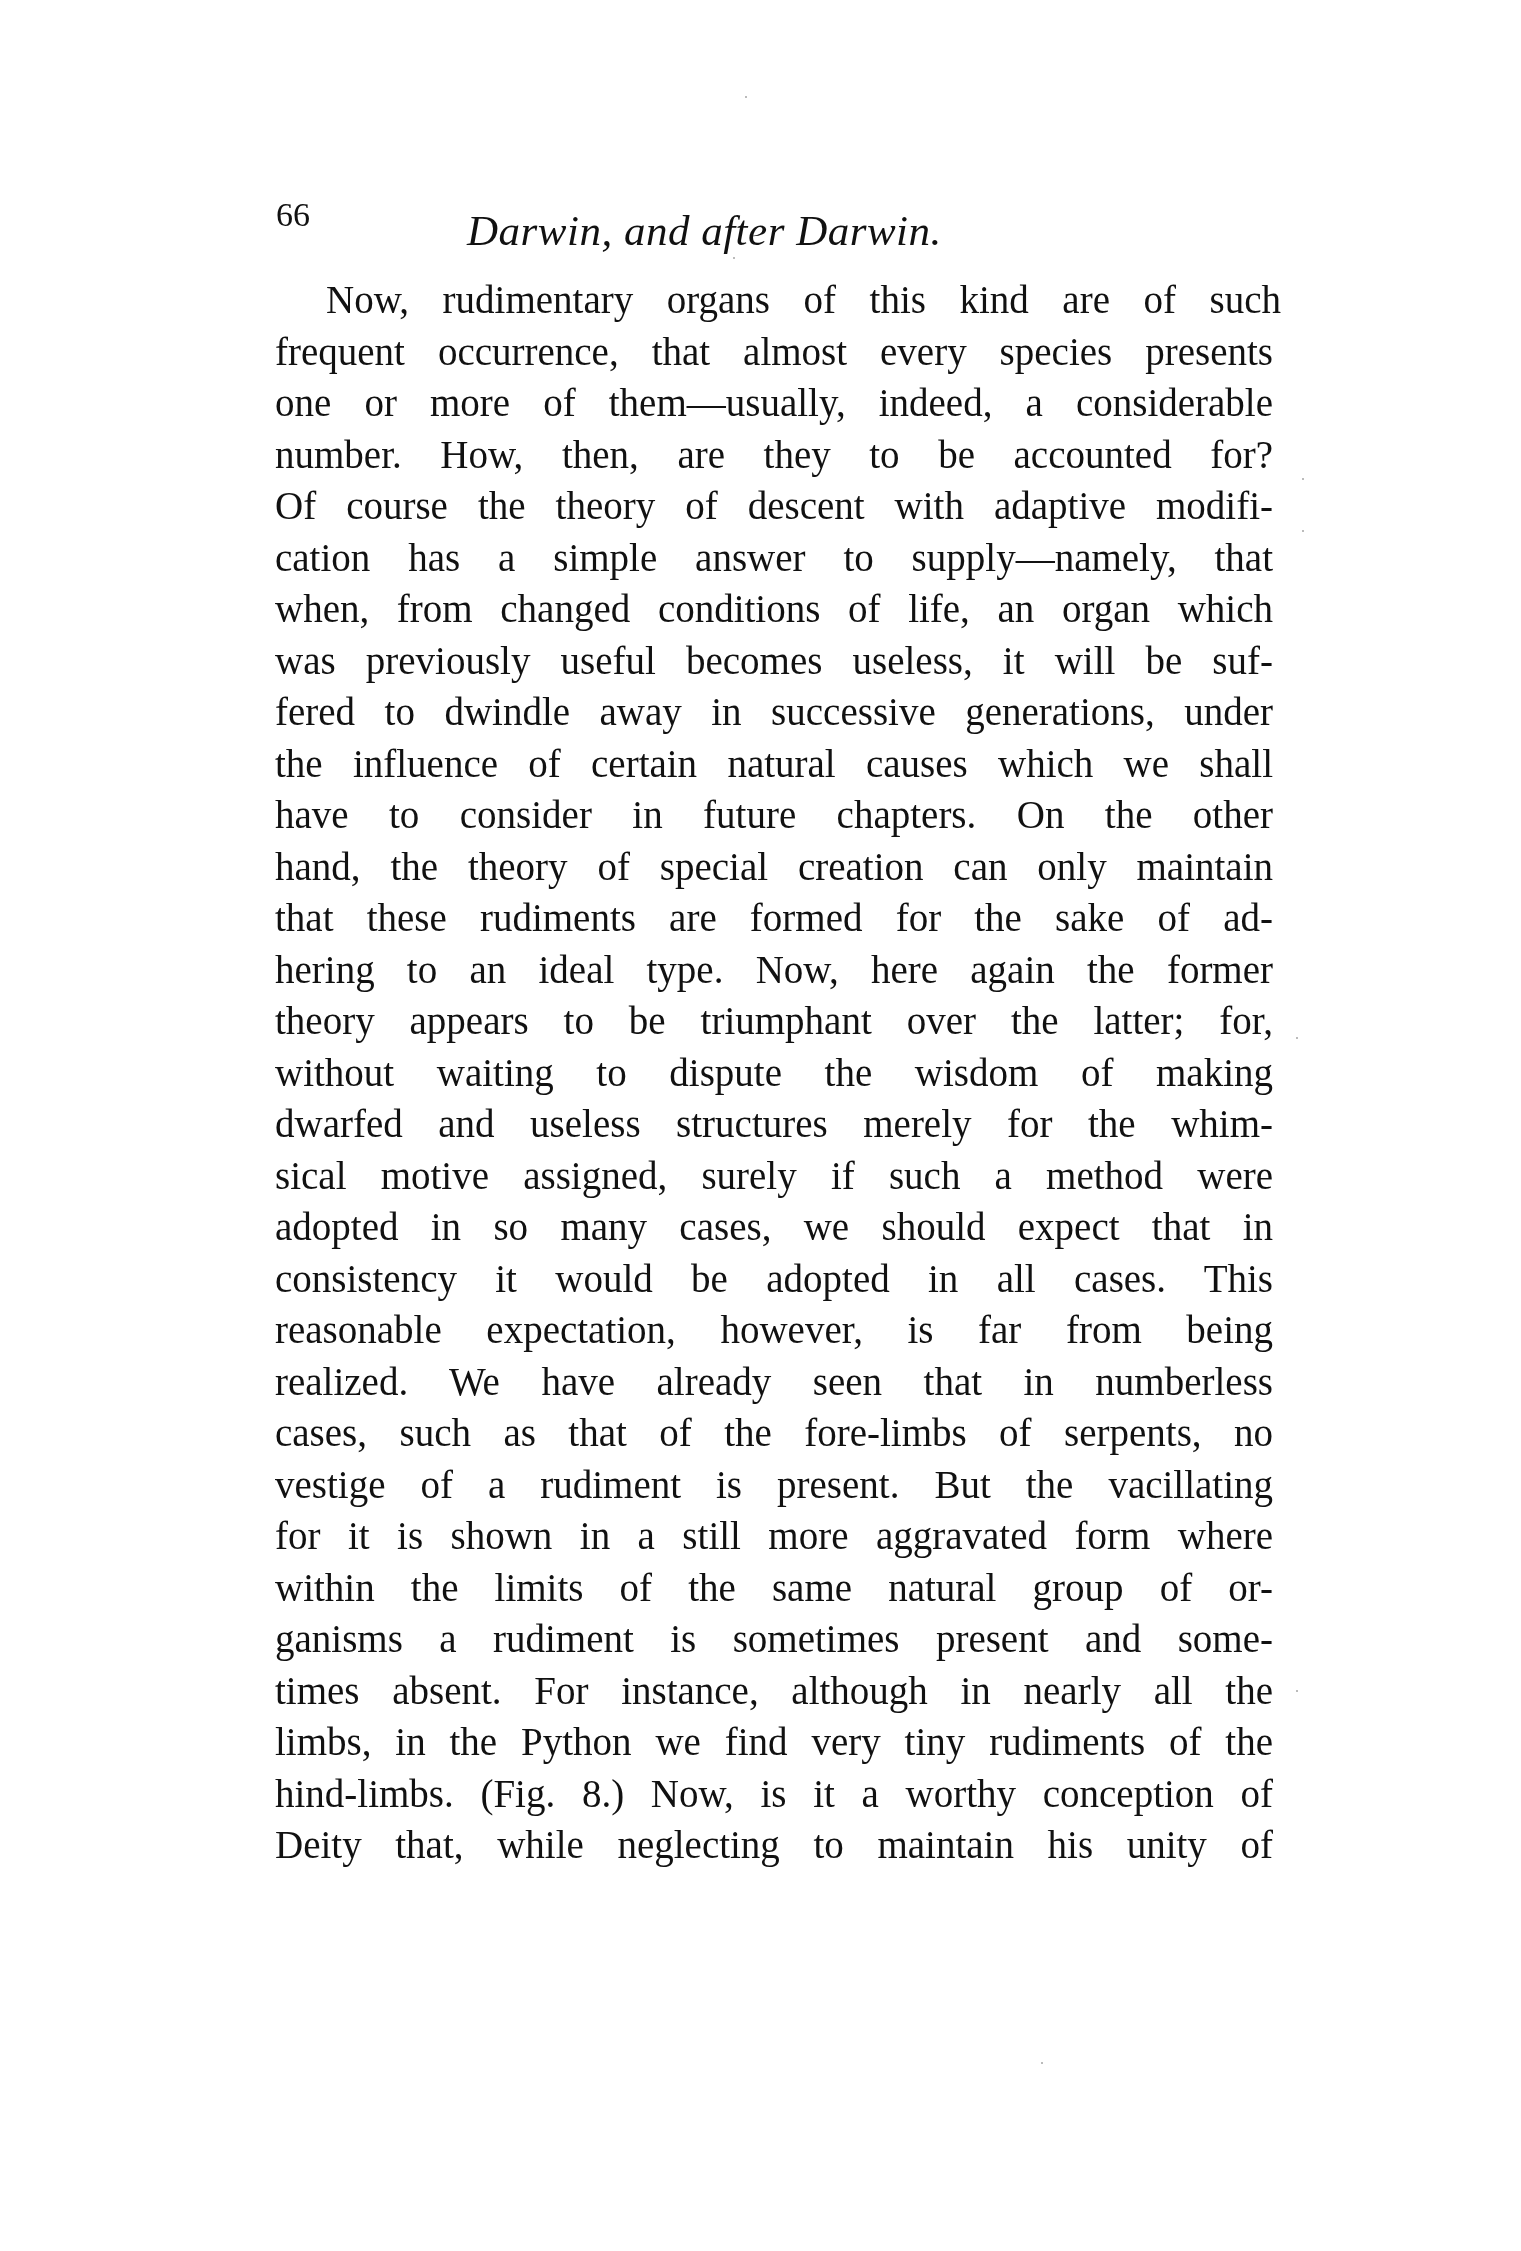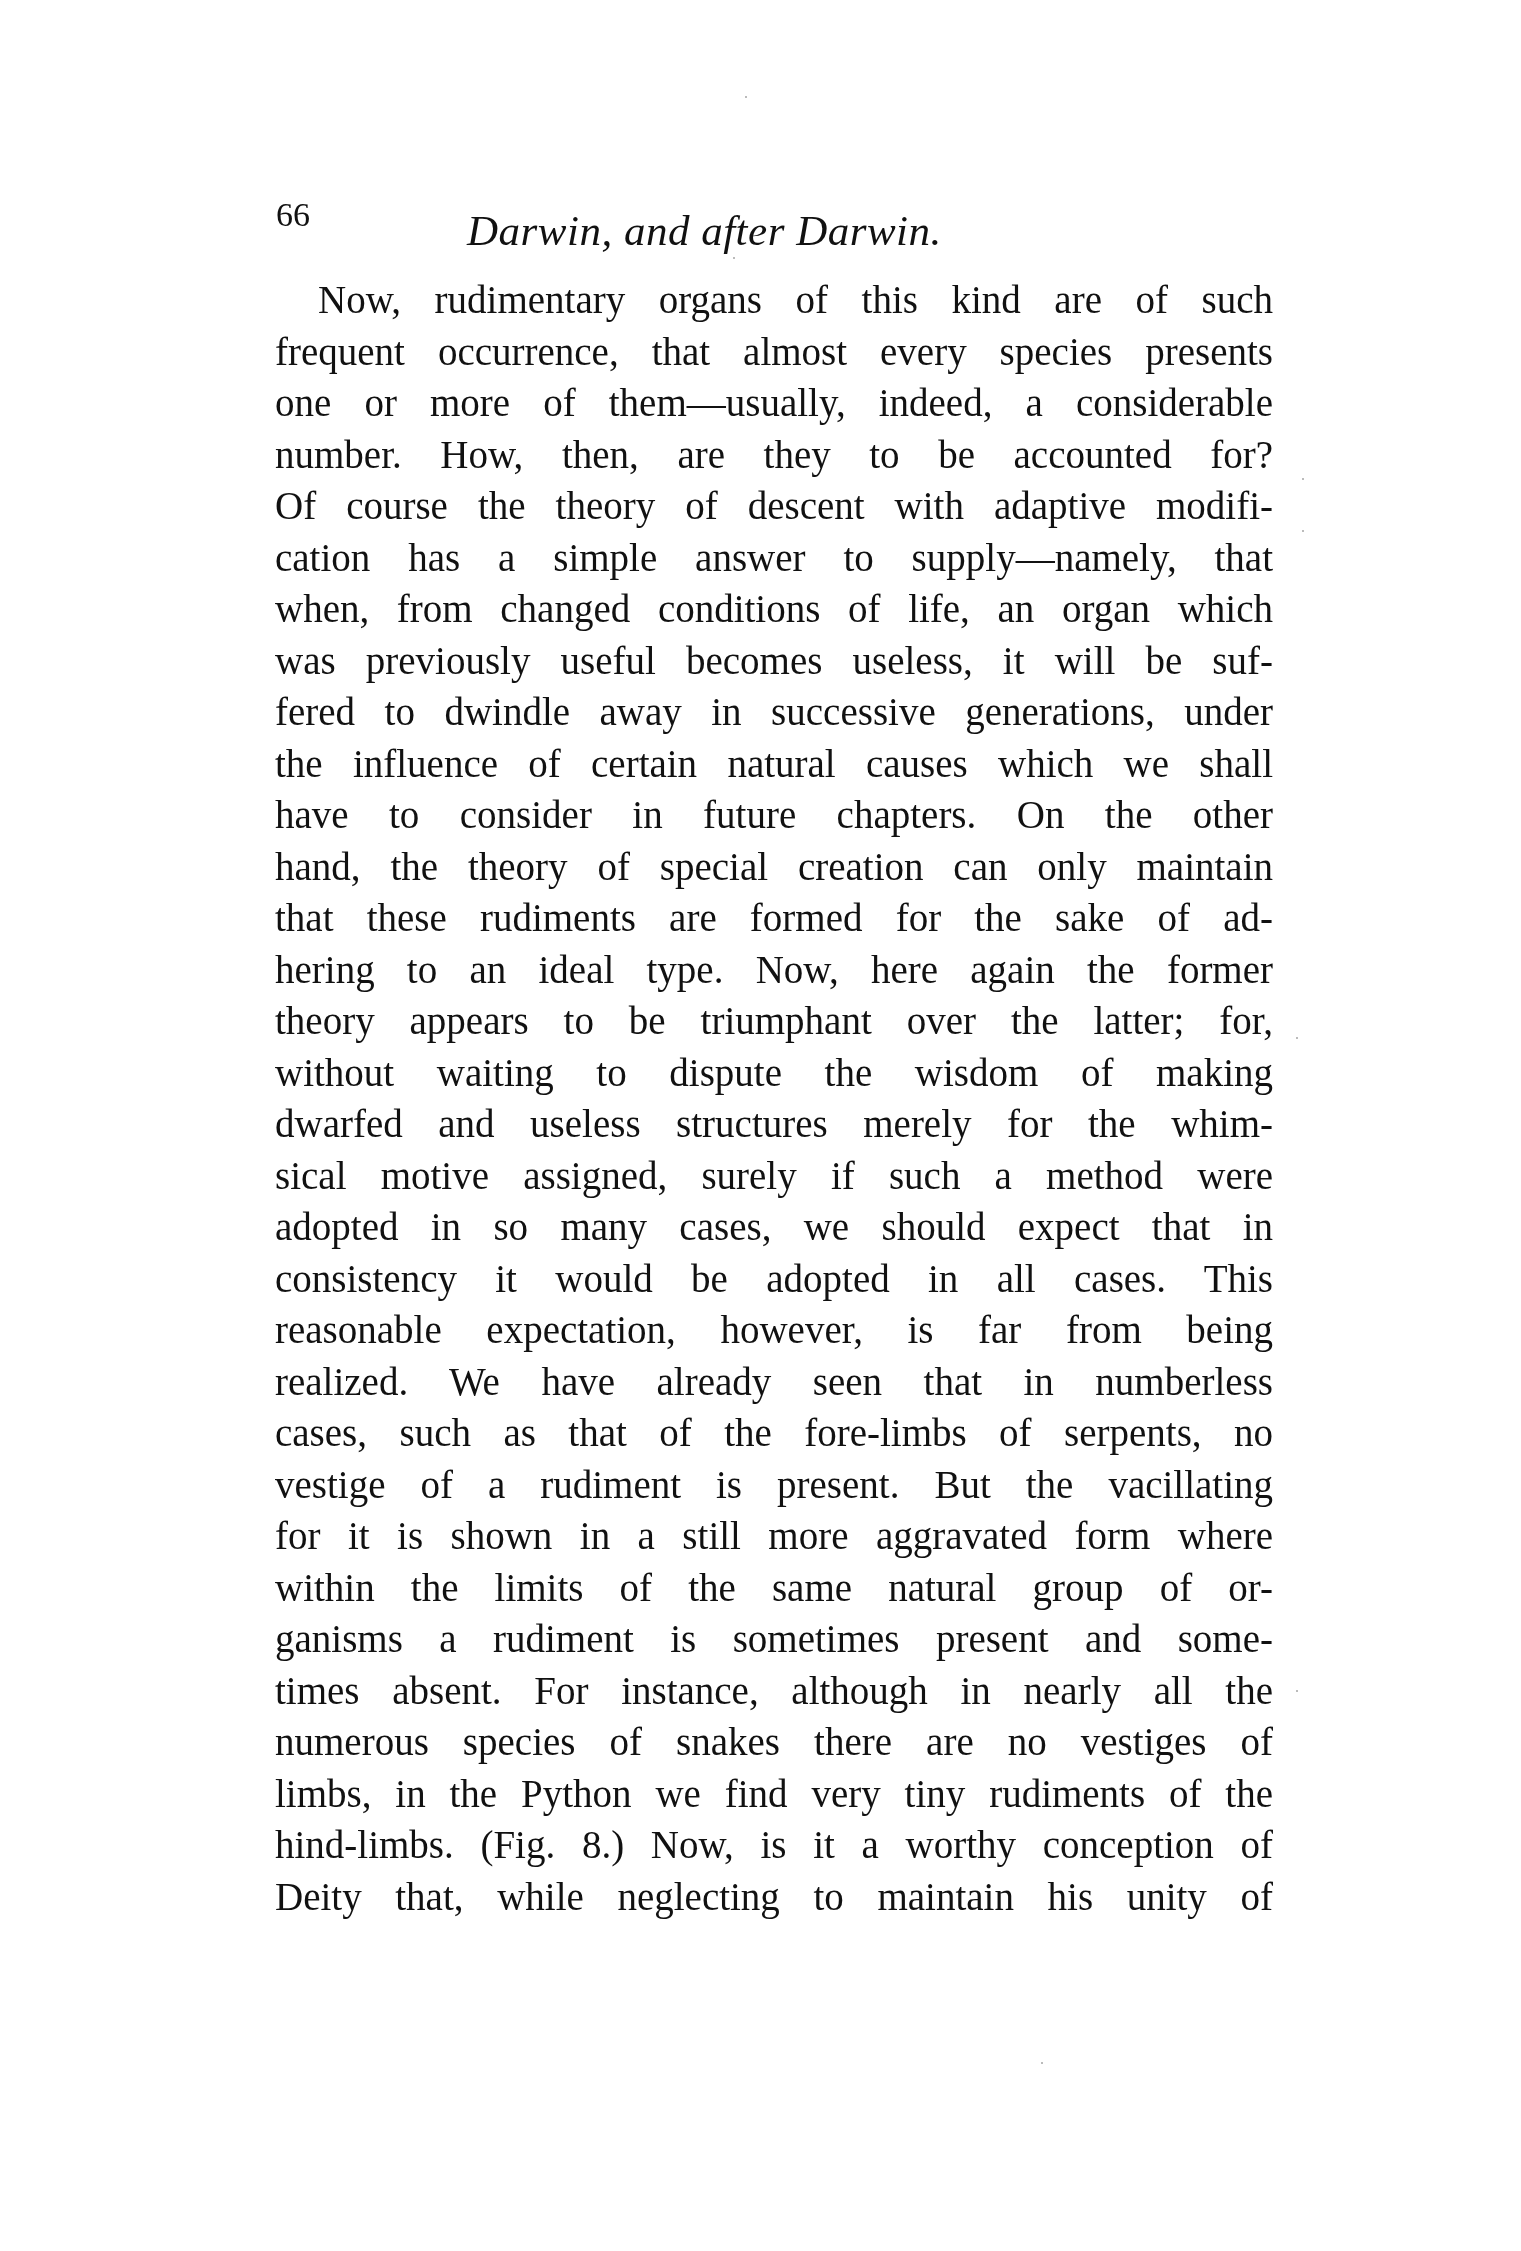--- a/index.html
+++ b/index.html
@@ -7,21 +7,21 @@
   .page { position: absolute; left: 0; top: 0; width: 1521px; height: 2251px; background: #fff; }
   .header { position: absolute; left: 276px; top: 190px; width: 1000px; height: 50px;
             font-family: "Liberation Serif", "DejaVu Serif", serif; color: #111; }
   .page-number { position: absolute; left: 0; top: 0; font-size: 34px; line-height: 50px; }
   .running-title { position: absolute; left: 191px; top: 16px; font-size: 43px; line-height: 50px; font-style: italic; letter-spacing: 0.5px; }
   .body-text { position: absolute; left: 275px; top: 274px; width: 998px;
                font-family: "Liberation Serif", "DejaVu Serif", serif; font-size: 39px; color: #111; }
   .line { display: block; height: 51.5px; line-height: 51.5px; text-align: justify; text-align-last: justify; white-space: nowrap; overflow: visible; }
   .line.indent { padding-left: 43px; }
   .line span.inner { display: inline-block; width: 100%; white-space: normal; text-align: justify; text-align-last: justify; }
-  .line.indent span.inner { width: calc(100%); }
+  .line.indent span.inner { width: calc(100%); margin-left: 8px; }
   .speck { position: absolute; background: #bbb; width: 2px; height: 2px; }
 </style>
 </head>
 <body>
 
 <div class="page">
   <div class="header">
     <span class="page-number">66</span>
     <span class="running-title">Darwin, and after Darwin.</span>
   </div>
@@ -48,21 +48,20 @@
     <div class="line"><span class="inner">adopted in so many cases, we should expect that in</span></div>
     <div class="line"><span class="inner">consistency it would be adopted in all cases. This</span></div>
     <div class="line"><span class="inner">reasonable expectation, however, is far from being</span></div>
     <div class="line"><span class="inner">realized. We have already seen that in numberless</span></div>
     <div class="line"><span class="inner">cases, such as that of the fore-limbs of serpents, no</span></div>
     <div class="line"><span class="inner">vestige of a rudiment is present. But the vacillating</span></div>
     <div class="line"><span class="inner">for it is shown in a still more aggravated form where</span></div>
     <div class="line"><span class="inner">within the limits of the same natural group of or-</span></div>
     <div class="line"><span class="inner">ganisms a rudiment is sometimes present and some-</span></div>
     <div class="line"><span class="inner">times absent. For instance, although in nearly all the</span></div>
-    <div class="line"><span class="inner">numerous species of snakes there are no vestiges of</span></div>
     <div class="line"><span class="inner">limbs, in the Python we find very tiny rudiments of the</span></div>
     <div class="line"><span class="inner">hind-limbs. (Fig. 8.) Now, is it a worthy conception of</span></div>
     <div class="line"><span class="inner">Deity that, while neglecting to maintain his unity of</span></div>
   </div>
 
   <div class="speck" style="left:745px; top:96px;"></div>
   <div class="speck" style="left:733px; top:257px;"></div>
   <div class="speck" style="left:1302px; top:478px;"></div>
   <div class="speck" style="left:1302px; top:530px;"></div>
   <div class="speck" style="left:1296px; top:1037px;"></div>

